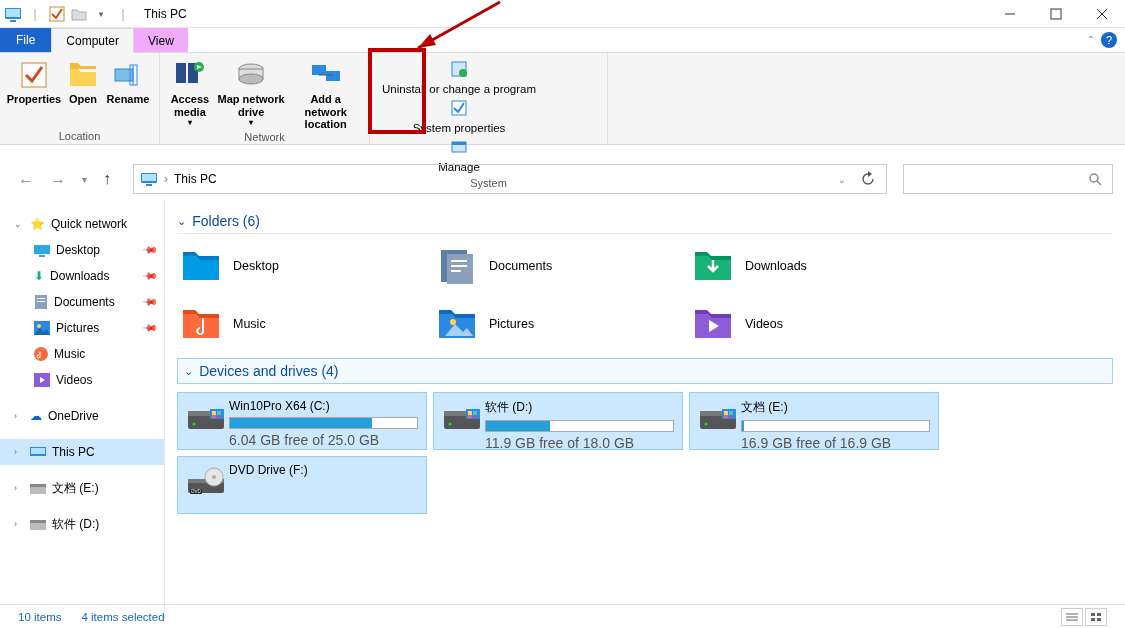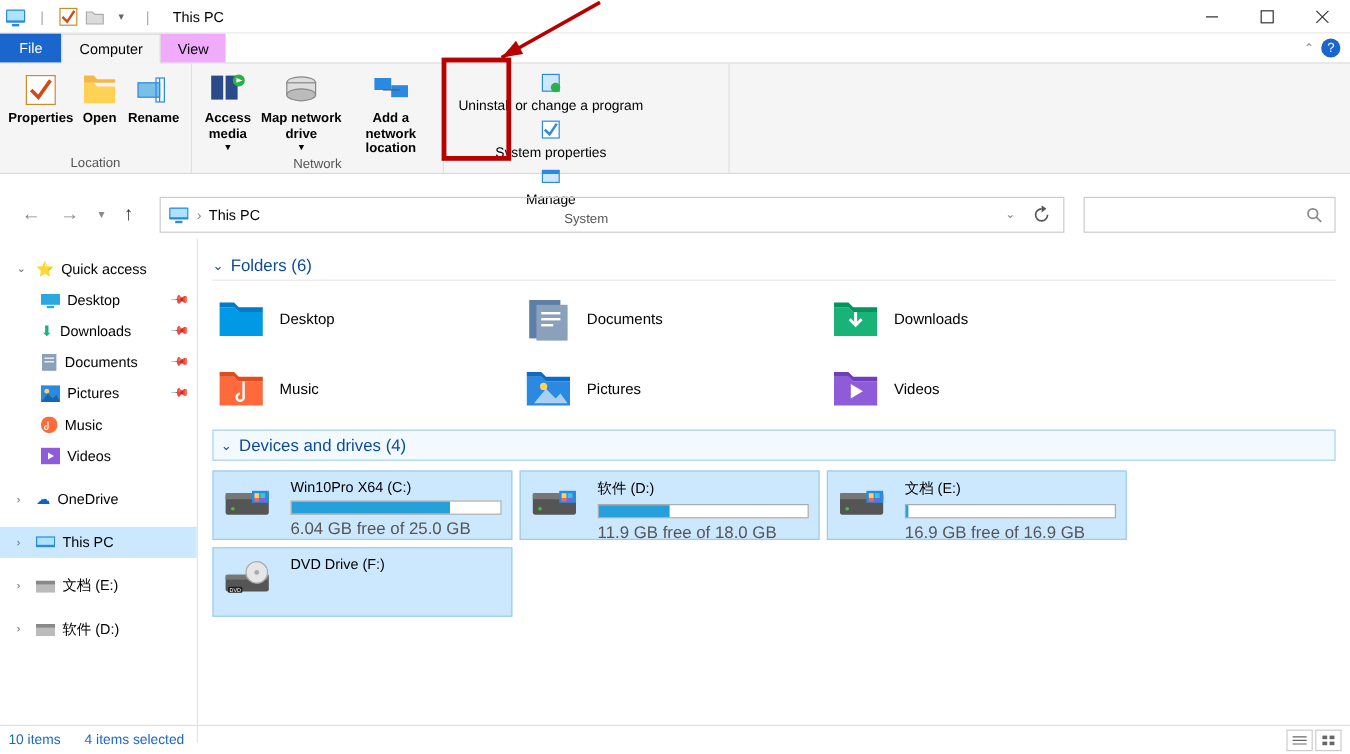--- a/index.html
+++ b/index.html
@@ -59,30 +59,30 @@
 
   .content { flex: 1; padding: 10px 12px; overflow: auto; }
   .section-header { color: #0c4a9e; font-size: 14px; display: flex; align-items: center; gap: 6px; padding: 4px 0; border-bottom: 1px solid #e8e8e8; margin-bottom: 8px;}
   .section-header.devs { border: 1px solid #a5d0f3; background: #f3faff; padding: 4px 6px; margin-top: 10px; }
   .folders-grid { display: grid; grid-template-columns: repeat(3, 250px); gap: 10px 6px; margin-bottom: 6px; }
   .folder-item { display: flex; align-items: center; gap: 12px; height: 48px; padding-left: 4px; }
   .folder-icon { width: 40px; height: 36px; }
   .folder-name { font-size: 12.5px; }
 
   .drives-grid { display: grid; grid-template-columns: repeat(3, 250px); gap: 6px; }
-  .drive-item { background: #cce8ff; border: 1px solid #99ccee; padding: 6px 8px; display: flex; gap: 16px; align-items: flex-start; height: 58px; }
+  .drive-item { background: #cce8ff; border: 1px solid #99ccee; padding: 6px 8px; display: flex; gap: 3px; align-items: flex-start; height: 58px; }
   .drive-icon { width: 40px; height: 30px; margin-top: 4px; }
   .drive-info { flex: 1; }
   .drive-name { font-size: 12px; margin-bottom: 4px; }
   .drive-bar { height: 12px; border: 1px solid #aaa; background: #fff; position: relative; margin-bottom: 3px; }
   .drive-bar-fill { position: absolute; left: 0; top: 0; bottom: 0; background: #26a0da; }
   .drive-free { font-size: 14px; color: #555; }
 
   
-  .statusbar { position: absolute; bottom: 0; left: 0; right: 0; height: 24px; border-top: 1px solid #e0e0e0; display: flex; align-items: center; padding: 0 7px; font-size: 11.5px; color: #1a66cc; }
+  .statusbar { position: absolute; bottom: 0; left: 0; right: 0; height: 24px; border-top: 1px solid #e0e0e0; display: flex; align-items: center; padding: 0 18px; font-size: 11.5px; color: #1a66cc; }
   .statusbar .sep { width: 20px; }
   .view-toggles { margin-left: auto; display: flex; gap: 2px; }
   .view-toggle { width: 22px; height: 18px; border: 1px solid #ccc; display:flex; align-items:center; justify-content:center; }
 
   
   svg { display: block; }
 </style>
 </head>
 <body>
 
@@ -291,21 +291,21 @@
       </span>
   </div>
 </div>
 
 <div class="main">
 
   <div class="sidebar">
     <div class="tree-item indent0">
       <span class="chev">⌄</span>
       <span>⭐</span>
-      <span>Quick access</span>
+      <span>Quick network</span>
     </div>
     <div class="tree-item indent">
         <span>
           <svg width="16" height="14">
             <rect x="0" y="2" width="16" height="9" fill="#2aa8e2"></rect>
             <rect x="5" y="12" width="6" height="2" fill="#2aa8e2"></rect>
           </svg>
         </span>
         <span>Desktop</span>
         <span class="pin">📌</span>

